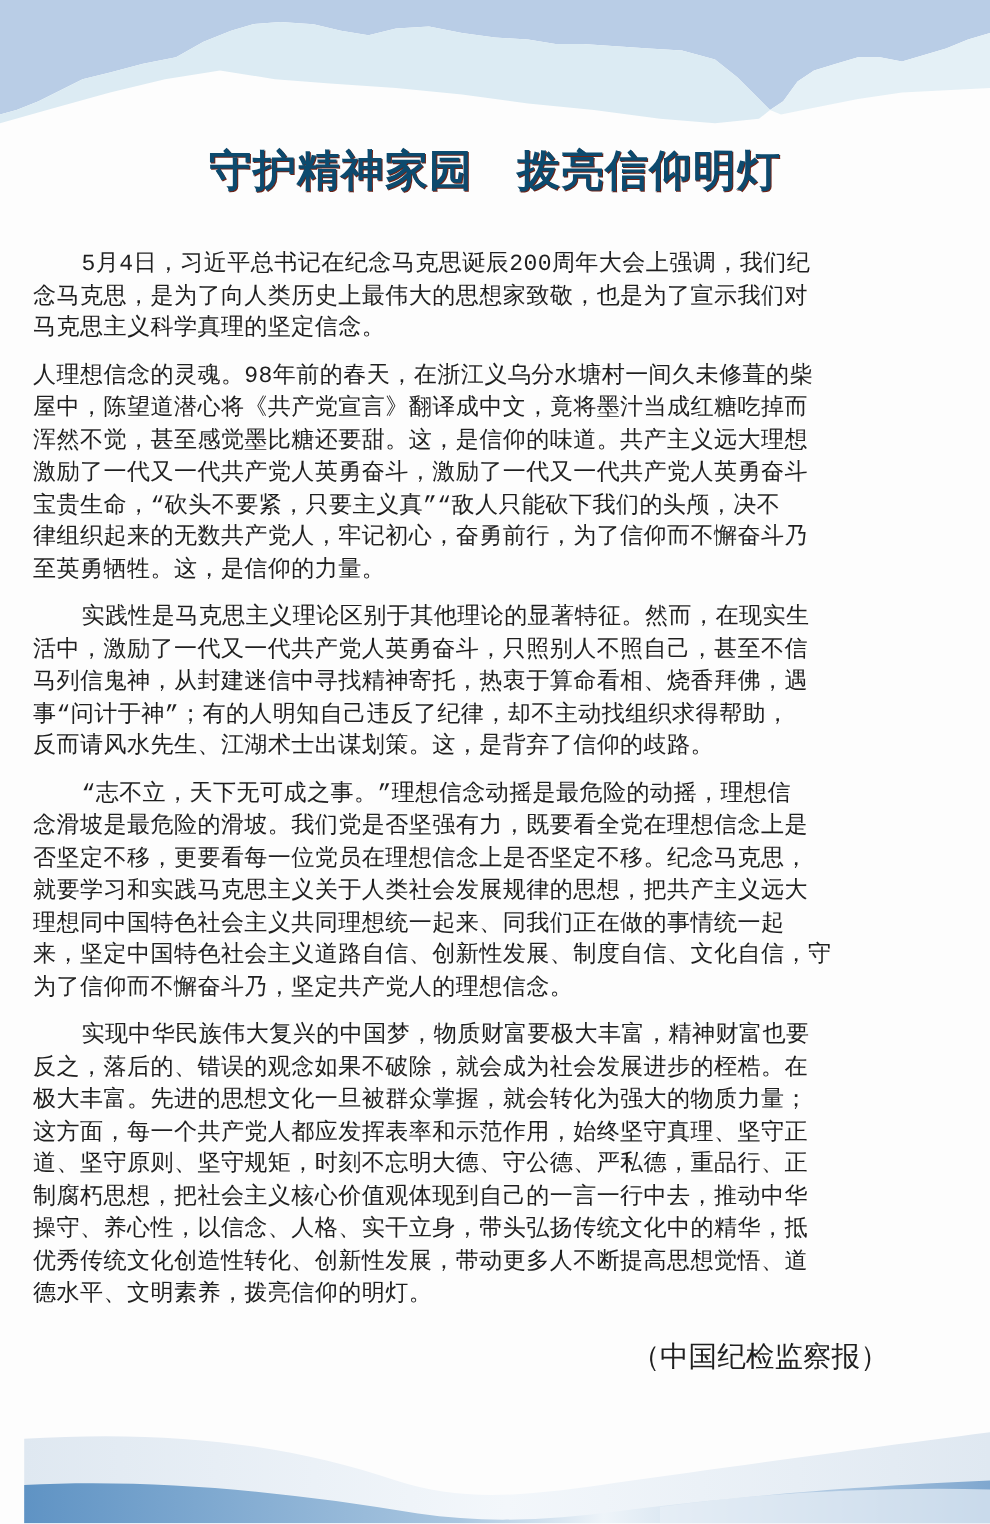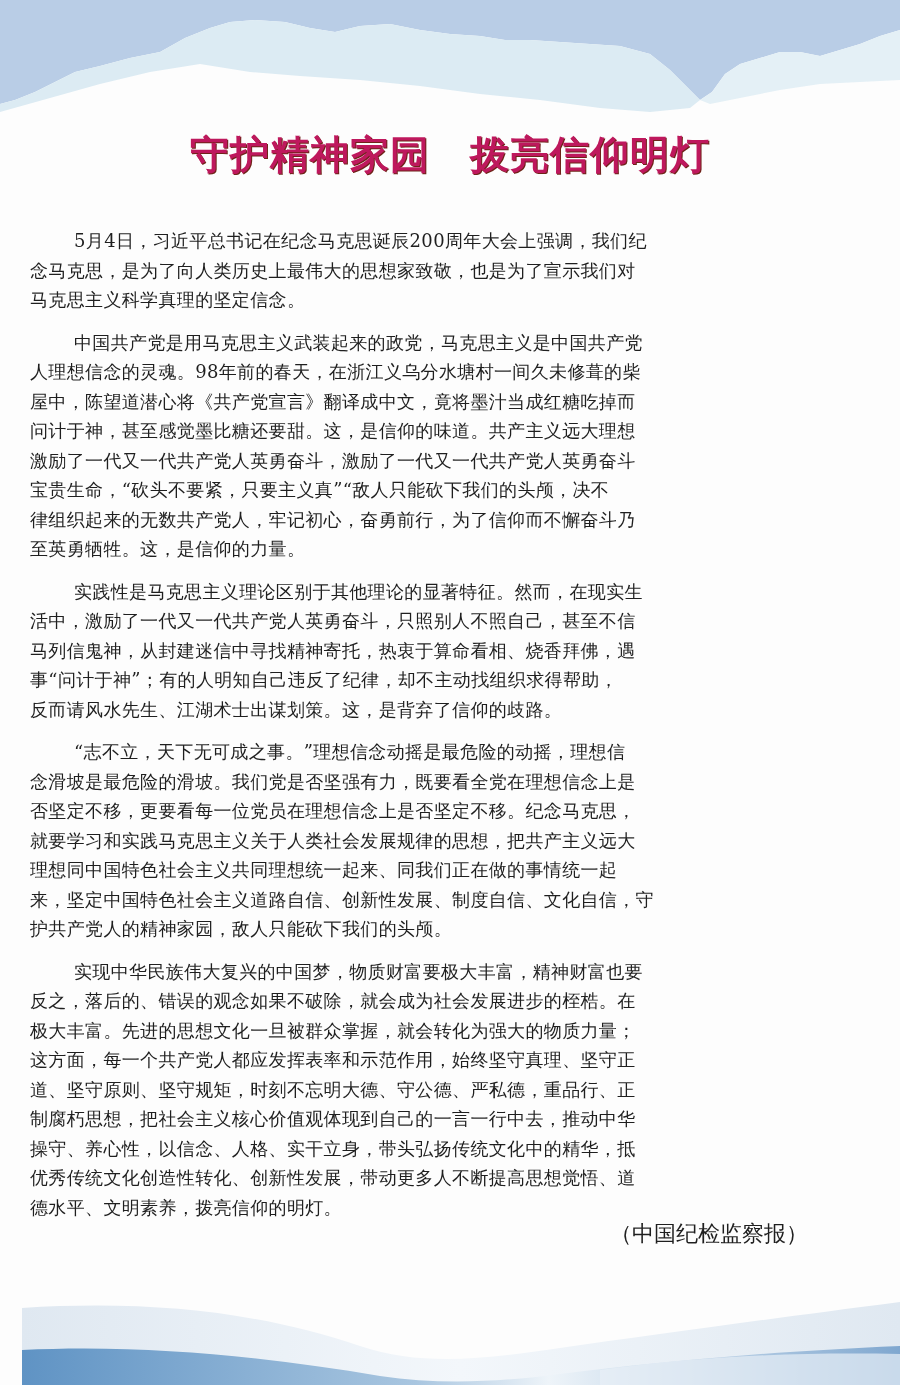--- a/index.html
+++ b/index.html
@@ -7,33 +7,33 @@
     width: 900px; height: 1385px; position: relative; overflow: hidden;
     background: #fdfdfd;
     font-family: "DejaVu Serif", "Liberation Serif", serif;
     color: #1f1f1f;
   }
   .header-art { position: absolute; left: 0; top: 0; width: 900px; height: 130px; }
   .footer-art { position: absolute; left: 0; top: 1290px; width: 900px; height: 95px; }
   .title {
     position: absolute; left: 0; top: 128px; width: 900px; text-align: center;
     font-size: 39px; font-weight: bold; letter-spacing: 1px;
-    color: #be185d; text-shadow: 1px 1px 0 #6e2418;
+    color: #0c4a6e; text-shadow: 1px 1px 0 #6e2418;
     white-space: pre;
   }
   .article { position: absolute; left: 30px; top: 226px; width: 790px; }
   .para { margin: 0 0 13px 0; }
   .line {
     display: block; height: 29.5px; line-height: 29.5px;
-    font-size: 18px; white-space: nowrap; letter-spacing: 0.35px;
+    font-size: 21px; white-space: nowrap; letter-spacing: 0.35px; font-family: Liberation Mono, monospace;
   }
   .line.first { padding-left: 44px; }
   .source {
     position: absolute; top: 1219px; right: 92px;
-    font-size: 22px; line-height: 30px; white-space: nowrap;
+    font-size: 26px; line-height: 30px; white-space: nowrap;
   }
 </style>
 </head>
 <body>
 
 <svg class="header-art" viewBox="0 0 900 130" preserveAspectRatio="none">
   <rect x="0" y="0" width="900" height="130" fill="#fdfdfd"></rect>
   <path d="M0 0 H900 V30 L880 36 L860 44 L840 50 L820 56 L800 52 L780 52 L760 58 L740 64 L725 74 L712 92 L700 100 L688 88 L670 70 L650 54 L620 46 L590 44 L560 42 L530 40 L505 40 L480 36 L450 34 L420 30 L390 24 L360 26 L335 32 L310 28 L285 22 L255 20 L230 22 L210 28 L185 38 L160 52 L130 58 L100 66 L75 72 L55 82 L35 92 L15 100 L0 104 Z" fill="#b9cde6"></path>
   <path d="M0 104 L15 100 L35 92 L55 82 L75 72 L100 66 L130 58 L160 52 L185 38 L210 28 L230 22 L255 20 L285 22 L310 28 L335 32 L360 26 L390 24 L420 30 L450 34 L480 36 L505 40 L530 40 L560 42 L590 44 L620 46 L650 54 L670 70 L688 88 L700 100 L690 108 L650 112 L600 108 L540 100 L480 94 L420 86 L360 80 L300 76 L250 72 L200 64 L150 72 L100 84 L50 98 L0 112 Z" fill="#dcebf3"></path>
   <path d="M700 100 L712 92 L725 74 L740 64 L760 58 L780 52 L800 52 L820 56 L840 50 L860 44 L880 36 L900 30 V80 L860 82 L820 84 L780 90 L740 98 L710 104 Z" fill="#e4f0f6"></path>
@@ -41,44 +41,43 @@
 
 <div class="title">守护精神家园　拨亮信仰明灯</div>
 
 <div class="article">
   <div class="para">
     <span class="line first">5月4日，习近平总书记在纪念马克思诞辰200周年大会上强调，我们纪</span>
     <span class="line">念马克思，是为了向人类历史上最伟大的思想家致敬，也是为了宣示我们对</span>
     <span class="line">马克思主义科学真理的坚定信念。</span>
   </div>
   <div class="para">
-    <span class="line first">中国共产党是用马克思主义武装起来的政党，马克思主义是中国共产党</span>
     <span class="line">人理想信念的灵魂。98年前的春天，在浙江义乌分水塘村一间久未修葺的柴</span>
     <span class="line">屋中，陈望道潜心将《共产党宣言》翻译成中文，竟将墨汁当成红糖吃掉而</span>
-    <span class="line">问计于神，甚至感觉墨比糖还要甜。这，是信仰的味道。共产主义远大理想</span>
+    <span class="line">浑然不觉，甚至感觉墨比糖还要甜。这，是信仰的味道。共产主义远大理想</span>
     <span class="line">激励了一代又一代共产党人英勇奋斗，激励了一代又一代共产党人英勇奋斗</span>
     <span class="line">宝贵生命，“砍头不要紧，只要主义真”“敌人只能砍下我们的头颅，决不</span>
     <span class="line">律组织起来的无数共产党人，牢记初心，奋勇前行，为了信仰而不懈奋斗乃</span>
     <span class="line">至英勇牺牲。这，是信仰的力量。</span>
   </div>
   <div class="para">
     <span class="line first">实践性是马克思主义理论区别于其他理论的显著特征。然而，在现实生</span>
     <span class="line">活中，激励了一代又一代共产党人英勇奋斗，只照别人不照自己，甚至不信</span>
     <span class="line">马列信鬼神，从封建迷信中寻找精神寄托，热衷于算命看相、烧香拜佛，遇</span>
     <span class="line">事“问计于神”；有的人明知自己违反了纪律，却不主动找组织求得帮助，</span>
     <span class="line">反而请风水先生、江湖术士出谋划策。这，是背弃了信仰的歧路。</span>
   </div>
   <div class="para">
     <span class="line first">“志不立，天下无可成之事。”理想信念动摇是最危险的动摇，理想信</span>
     <span class="line">念滑坡是最危险的滑坡。我们党是否坚强有力，既要看全党在理想信念上是</span>
     <span class="line">否坚定不移，更要看每一位党员在理想信念上是否坚定不移。纪念马克思，</span>
     <span class="line">就要学习和实践马克思主义关于人类社会发展规律的思想，把共产主义远大</span>
     <span class="line">理想同中国特色社会主义共同理想统一起来、同我们正在做的事情统一起</span>
     <span class="line">来，坚定中国特色社会主义道路自信、创新性发展、制度自信、文化自信，守</span>
-    <span class="line">护共产党人的精神家园，敌人只能砍下我们的头颅。</span>
+    <span class="line">为了信仰而不懈奋斗乃，坚定共产党人的理想信念。</span>
   </div>
   <div class="para">
     <span class="line first">实现中华民族伟大复兴的中国梦，物质财富要极大丰富，精神财富也要</span>
     <span class="line">反之，落后的、错误的观念如果不破除，就会成为社会发展进步的桎梏。在</span>
     <span class="line">极大丰富。先进的思想文化一旦被群众掌握，就会转化为强大的物质力量；</span>
     <span class="line">这方面，每一个共产党人都应发挥表率和示范作用，始终坚守真理、坚守正</span>
     <span class="line">道、坚守原则、坚守规矩，时刻不忘明大德、守公德、严私德，重品行、正</span>
     <span class="line">制腐朽思想，把社会主义核心价值观体现到自己的一言一行中去，推动中华</span>
     <span class="line">操守、养心性，以信念、人格、实干立身，带头弘扬传统文化中的精华，抵</span>
     <span class="line">优秀传统文化创造性转化、创新性发展，带动更多人不断提高思想觉悟、道</span>

